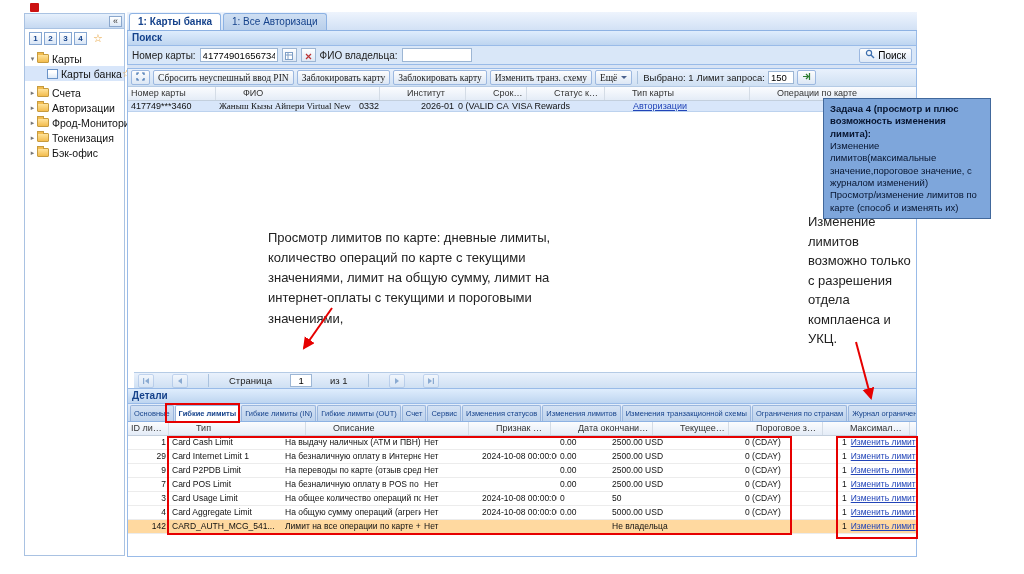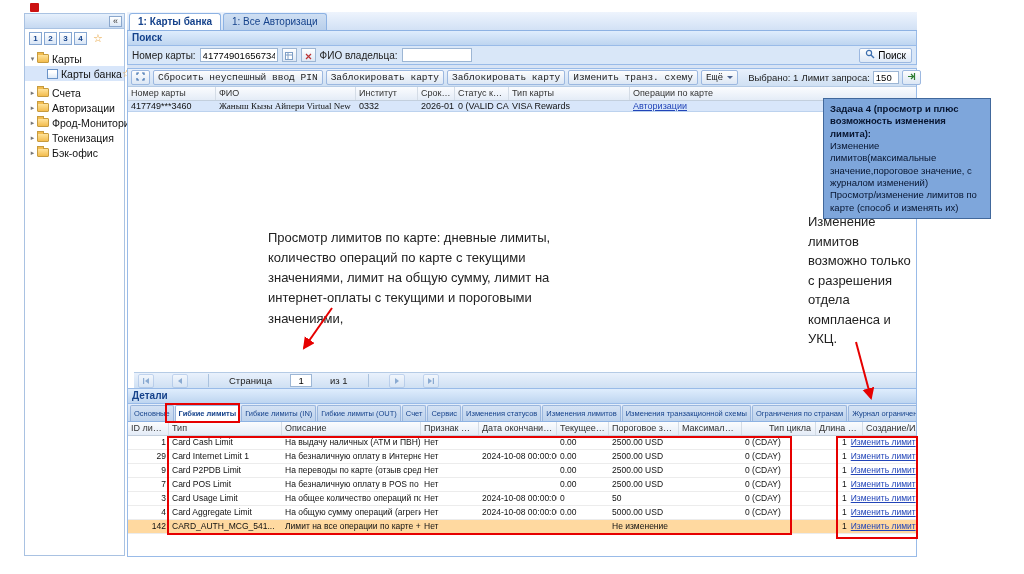--- a/index.html
+++ b/index.html
@@ -38,27 +38,27 @@
   .search-body { height:18px; background:#d9e7f8; display:flex; align-items:center; padding:0 4px; gap:4px; font-size:10px; }
   .search-body label { color:#222; }
   .s-input { height:14px; border:1px solid #9db6d4; font-size:9.5px; padding:0 2px; font-family:inherit; background:#fff; }
   .mini-btn { width:15px; height:14px; border:1px solid #9db6d4; background:linear-gradient(#fff,#dde8f5); padding:0; display:flex; align-items:center; justify-content:center; cursor:pointer; }
   .search-btn { margin-left:auto; height:15px; border:1px solid #9cb8e0; border-radius:2px; background:linear-gradient(#fff,#dde8f6); font-size:10px; display:flex; align-items:center; gap:3px; padding:0 5px; font-family:inherit; cursor:pointer; }
 
   .gap { flex:0 0 3px; background:#d7e3f4; }
 
   .grid-panel { flex:1 1 auto; display:flex; flex-direction:column; border:1px solid #99bbe8; min-height:0; }
   .toolbar { flex:0 0 18px; background:linear-gradient(#e9f1fc,#cfe0f3); border-bottom:1px solid #b5cbe5; display:flex; align-items:center; gap:3px; padding:0 3px; }
-  .tbtn { height:15px; border:1px solid #9cb8e0; border-radius:2px; background:linear-gradient(#fdfdfd,#dce7f5); font-size:9.5px; color:#222; padding:0 4px; font-family:Liberation Mono, monospace; display:flex; align-items:center; gap:2px; cursor:pointer; white-space:nowrap; }
+  .tbtn { height:15px; border:1px solid #9cb8e0; border-radius:2px; background:linear-gradient(#fdfdfd,#dce7f5); font-size:9.5px; color:#222; padding:0 4px; font-family:Liberation Serif, serif; display:flex; align-items:center; gap:2px; cursor:pointer; white-space:nowrap; }
   .caret { width:0; height:0; border-left:3px solid transparent; border-right:3px solid transparent; border-top:3px solid #4a618c; margin-left:2px; }
   .tsep { width:1px; height:13px; background:#aac2de; margin:0 2px; }
   .tlabel { font-size:9.5px; color:#222; white-space:nowrap; }
   .tinput { width:26px; height:13px; border:1px solid #9db6d4; font-size:9.5px; padding:0 2px; font-family:inherit; }
 
-  .grid-header { display:flex; flex:0 0 14px; height:14px; background:linear-gradient(#fbfcfe,#e4ecf7); border-bottom:1px solid #c3cfdd; overflow:hidden; }
+  .grid-header { display:flex; flex:0 0 14px; height:14px; background:linear-gradient(#fbfcfe,#e4ecf7); border-bottom:1px solid #c3cfdd; overflow:hidden;gap:24px; }
   .gh-cell { font-size:9px; color:#333; padding:1px 3px; border-right:1px solid #d4dce6; overflow:hidden; white-space:nowrap; text-overflow:ellipsis; cursor:pointer; }
   .grid-row { display:flex; flex:0 0 11px; height:11px; overflow:hidden; }
   .grid-row.selected { background:#d8e6fa; border-bottom:1px solid #bcd2ee; }
   .g-cell { font-size:9px; padding:0 3px; overflow:hidden; white-space:nowrap; }
   .grid-body { flex:1 1 auto; background:#fff; }
   .paging { flex:0 0 16px; background:linear-gradient(#e9f1fc,#cfe0f3); border-top:1px solid #b5cbe5; display:flex; align-items:center; gap:18px; padding:0 4px;margin-left:6px; }
   .pg-btn { width:16px; height:14px; border:1px solid #9cb8e0; border-radius:2px; background:linear-gradient(#fff,#dde8f5); display:flex; align-items:center; justify-content:center; padding:0; cursor:pointer; }
   .pg-btn.disabled { opacity:.5; }
   .pg-input { width:22px; height:13px; border:1px solid #9db6d4; font-size:9.5px; text-align:center; font-family:inherit; }
 
@@ -381,21 +381,21 @@
               <a class="link">Изменить лимит</a>
             </div>
           </div>
           <div class="d-row highlight">
             <div class="d-cell num" style="flex: 0 0 41px;">142</div>
             <div class="d-cell" style="flex: 0 0 113px;">CARD_AUTH_MCG_541...</div>
             <div class="d-cell" style="flex: 0 0 139px;">Лимит на все операции по карте + MCG 5411</div>
             <div class="d-cell" style="flex: 0 0 58px;">Нет</div>
             <div class="d-cell" style="flex: 0 0 78px;"></div>
             <div class="d-cell" style="flex: 0 0 52px;"></div>
-            <div class="d-cell" style="flex: 0 0 70px;">Не изменение</div>
+            <div class="d-cell" style="flex: 0 0 70px;">Не владельца</div>
             <div class="d-cell" style="flex: 0 0 63px;"></div>
             <div class="d-cell" style="flex: 0 0 50px;"></div>
             <div class="d-cell" style="flex: 0 0 47px;"></div>
             <div class="d-cell action" style="flex: 0 0 79px;">
               <span class="count">1</span>
               <a class="link">Изменить лимит</a>
             </div>
           </div>
         </div>
       <div class="details-empty"></div>

